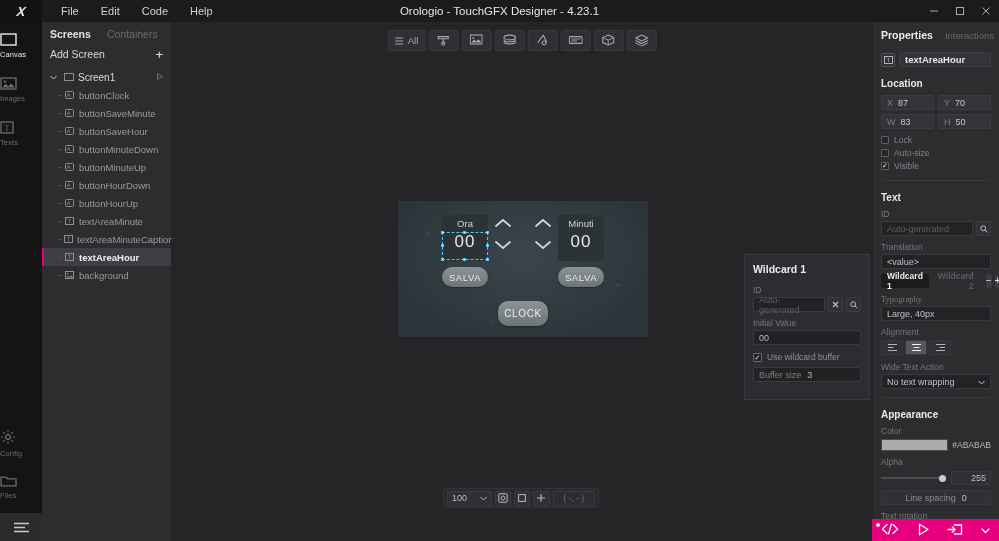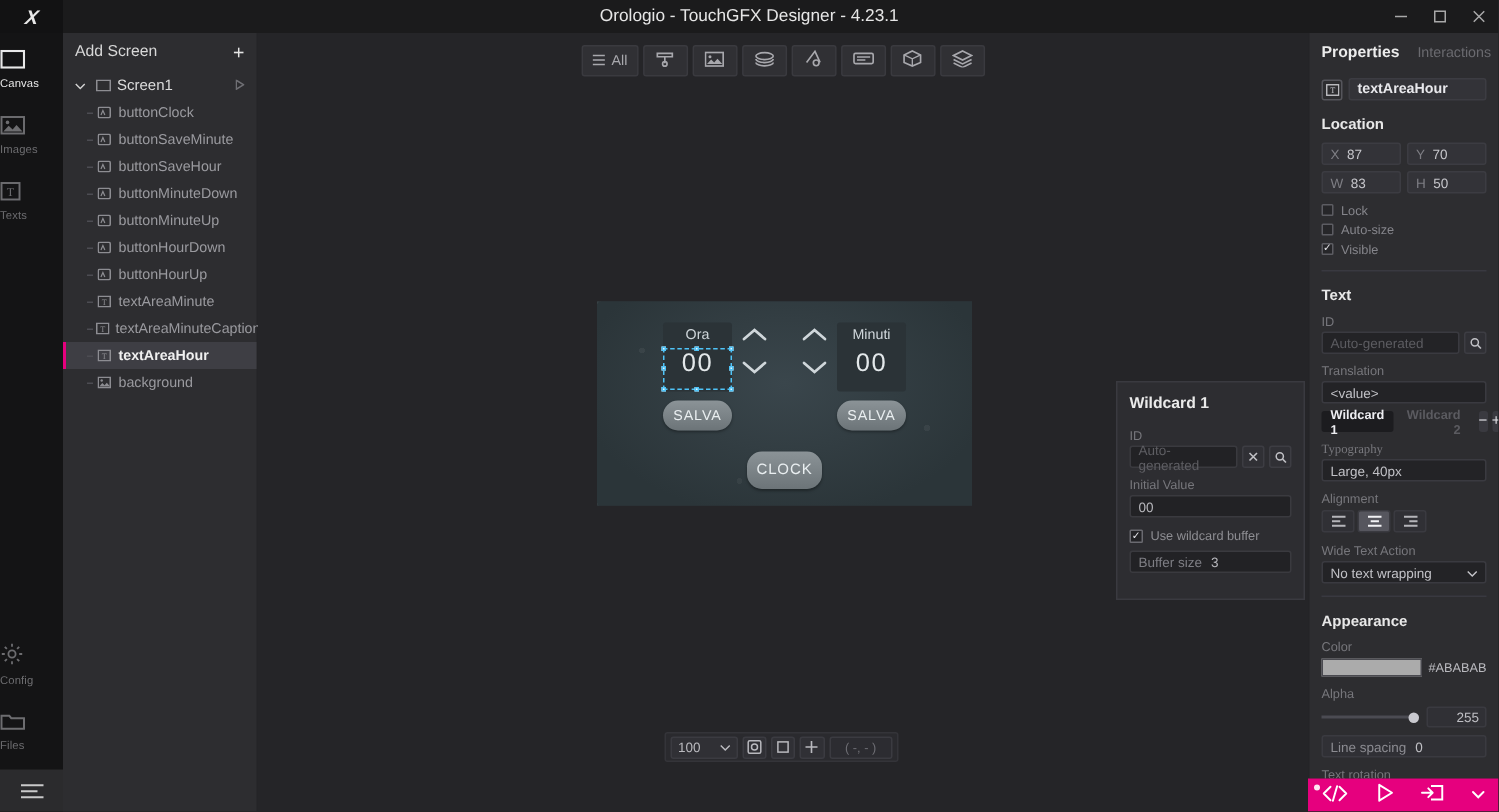--- a/index.html
+++ b/index.html
@@ -272,20 +272,21 @@
     position: absolute; right: 0; width: 7px; height: 7px; border-radius: 50%; background: #c9c9cf;
   }
   .alpha-val {
     width: 40px; height: 14px; background: #303035; border: 1px solid #3a3a40; border-radius: 2px;
     display: flex; align-items: center; padding: 0 19px; font-size: 9px; color: #bfbfc4;
   }
   .inline-field {
     height: 15px; background: #303035; border: 1px solid #3a3a40; border-radius: 2px;
     display: flex; align-items: center; gap: 6px; padding: 0 5px; font-size: 9px; color: #c0c0c5;
     margin-top: 5px;
+    justify-content: center;
   }
   .inline-key { color: #8b8b91; }
 
   
   .actionbar {
     position: absolute; left: 872px; top: 519px; width: 127px; height: 22px;
     background: #e6007e; display: flex; align-items: center; justify-content: space-around;
     color: #ffffff;
   }
   .act-btn { display: flex; align-items: center; justify-content: center; height: 22px; padding: 0 4px; }
@@ -296,20 +297,26 @@
   svg { pointer-events: none; }
 </style>
 </head>
 <body>
 
 <div id="app">
 
   <div class="titlebar">
     <div class="logo-box">
       <span class="logo-glyph">X</span>
+    </div>
+    <div class="menubar">
+      <div class="menu-item">File</div>
+      <div class="menu-item">Edit</div>
+      <div class="menu-item">Code</div>
+      <div class="menu-item">Help</div>
     </div>
     <div class="title-text">Orologio - TouchGFX Designer - 4.23.1</div>
     <div class="win-ctrls">
       <div class="win-btn">
         <svg width="10" height="10" viewBox="0 0 10 10">
             <path d="M1 5h8" stroke="currentColor" stroke-width="1"></path>
           </svg>
       </div>
       <div class="win-btn">
         <svg width="10" height="10" viewBox="0 0 10 10">
@@ -375,20 +382,24 @@
     <div class="rail-burger">
       <svg width="17" height="11" viewBox="0 0 17 11">
           <g stroke="currentColor" stroke-width="1.3">
             <path d="M1 1.5h15M1 5.5h11M1 9.5h15"></path>
           </g>
         </svg>
     </div>
   </div>
 
   <div class="screens-panel">
+    <div class="panel-tabs">
+      <div class="panel-tab">Screens</div>
+      <div class="panel-tab inactive">Containers</div>
+    </div>
     <div class="add-screen-row">
       <span class="add-screen-label">Add Screen</span>
       <span class="add-btn">+</span>
     </div>
 
     <div class="tree">
       <div class="tree-row root">
         <span class="tw-caret">
           <svg width="7" height="5" viewBox="0 0 7 5">
               <path d="M0.5 1l3 3 3-3" fill="none" stroke="currentColor" stroke-width="1"></path>

